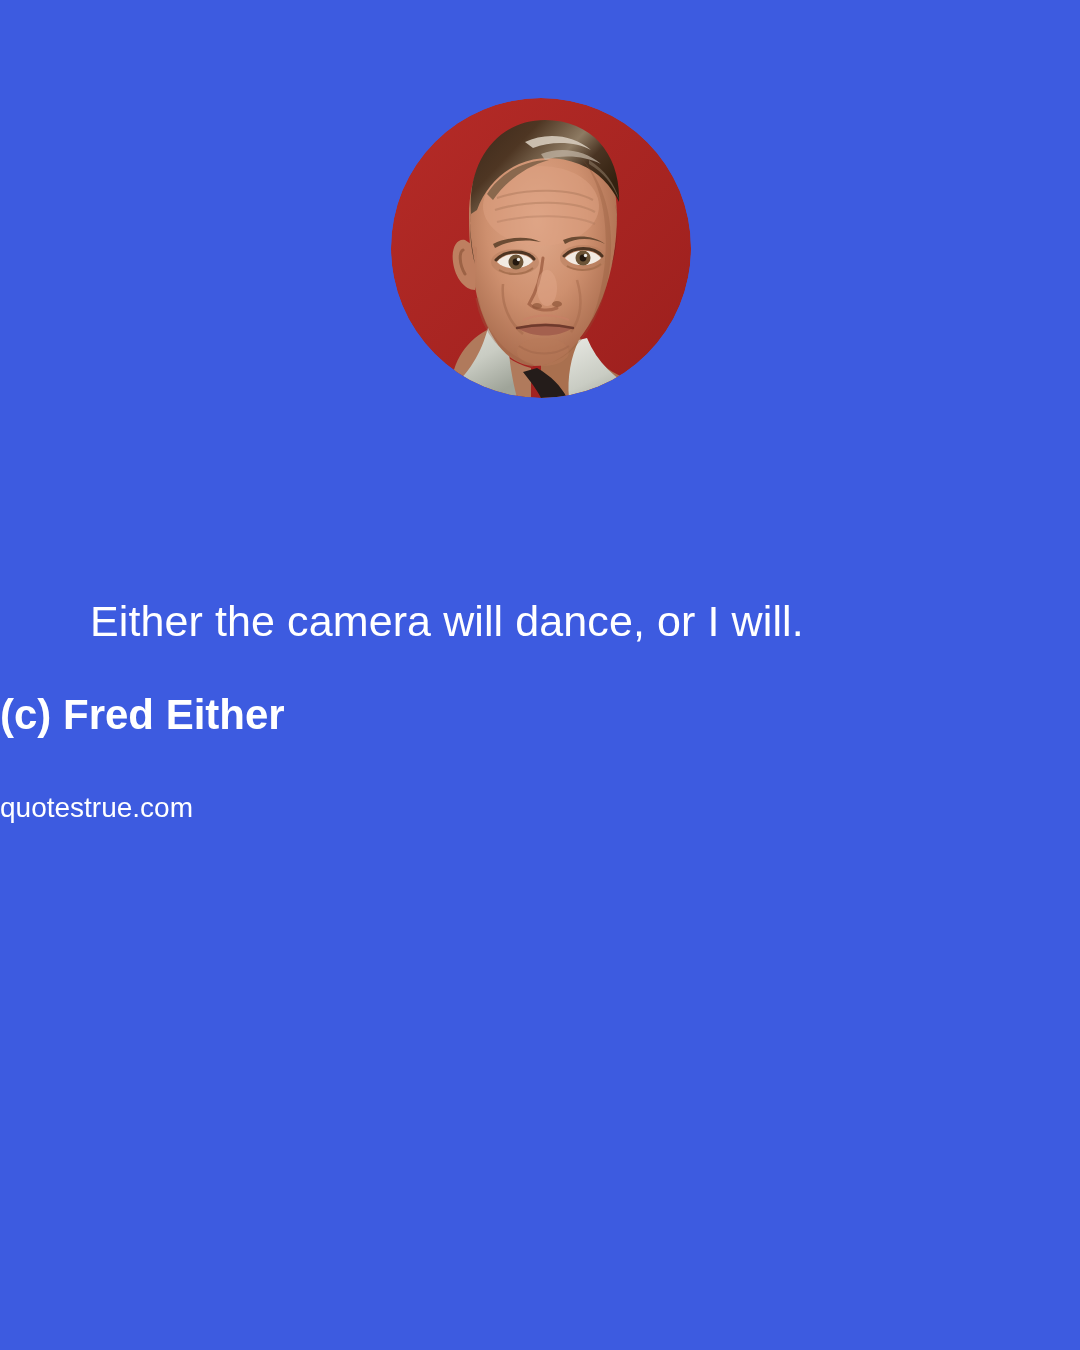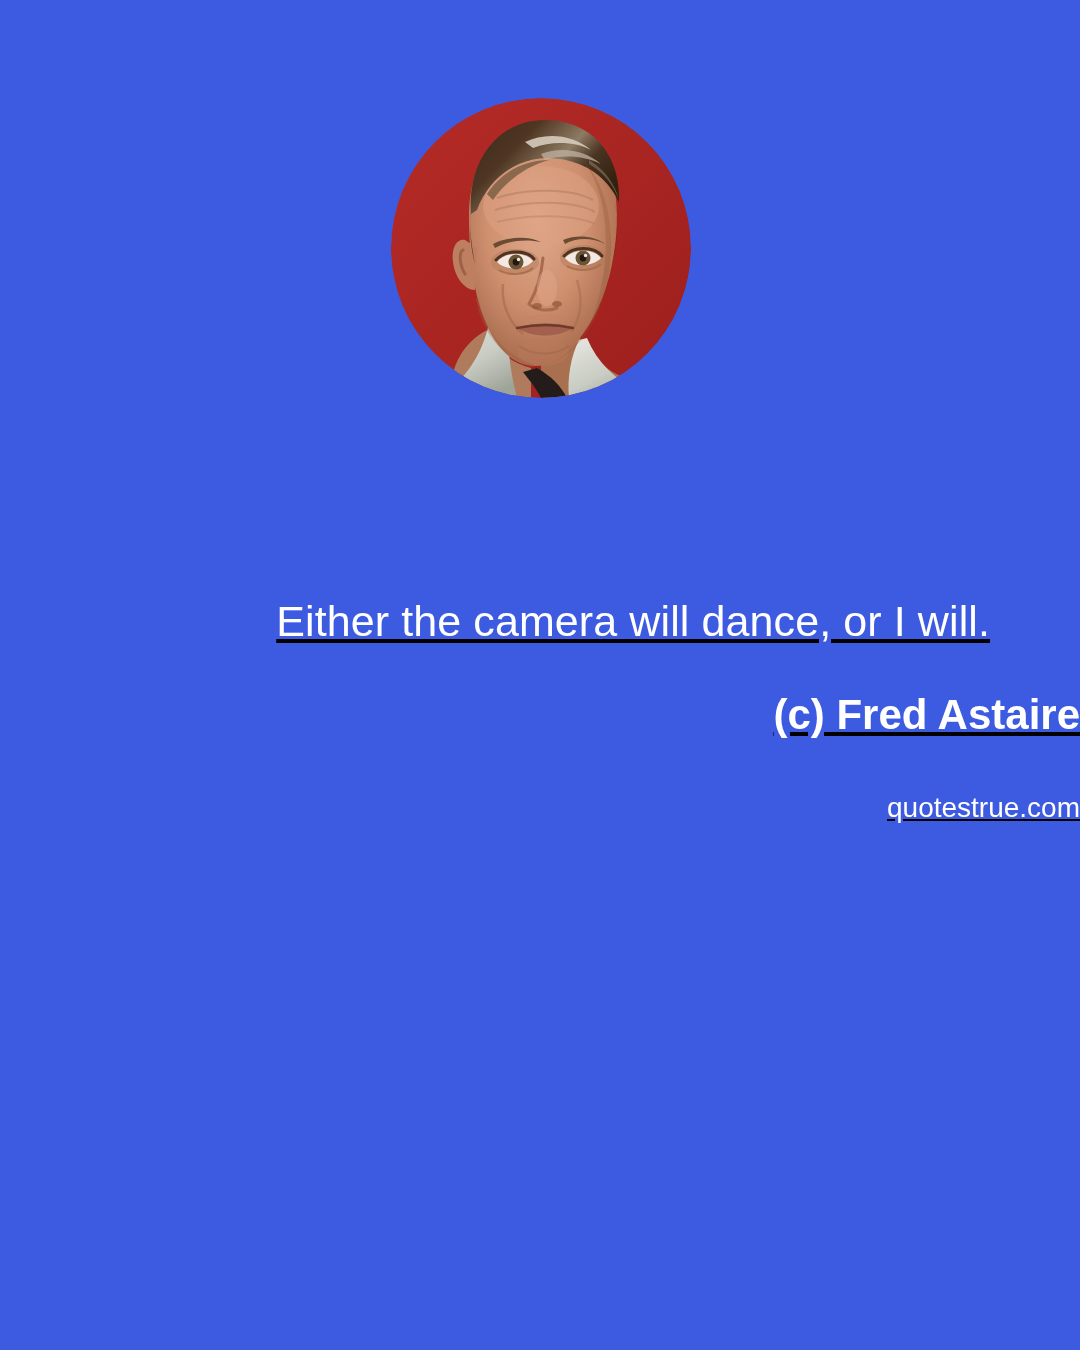--- a/index.html
+++ b/index.html
@@ -32,24 +32,23 @@
   }
   .portrait-wrap svg {
     display: block;
     width: 300px;
     height: 300px;
   }
   
   .text-block {
     position: absolute;
     left: 0;
-    right: 0;
+    right: 16px;
     top: 575px;
-    text-align: right;
-    text-decoration: underline;
+    text-align: left;
   }
   .quote-text {
     color: #FFFFFF;
     font-size: 43px;
     font-weight: 400;
     line-height: 93px;
     letter-spacing: 0.1px;
     padding: 0 90px;
     margin: 0;
   }
@@ -177,17 +176,17 @@
 
         <path d="M86 200 C92 234 112 258 142 268" fill="none" stroke="#9A5F42" stroke-width="3" opacity="0.35"></path>
 
         <path d="M190 60 C216 90 222 150 206 206 C196 240 176 262 150 268 C196 258 222 200 220 140 C219 106 208 78 190 60 Z" fill="#8E5739" opacity="0.3"></path>
       </g>
     </svg>
   </div>
 
   <div class="text-block">
     <p class="quote-text">Either the camera will dance, or I will.</p>
-    <p class="author-text">(c) Fred Astaire</p>
+    <p class="author-text">(c) Fred Either</p>
     <p class="site-text">quotestrue.com</p>
   </div>
 
 </div>
 
 </body></html>

